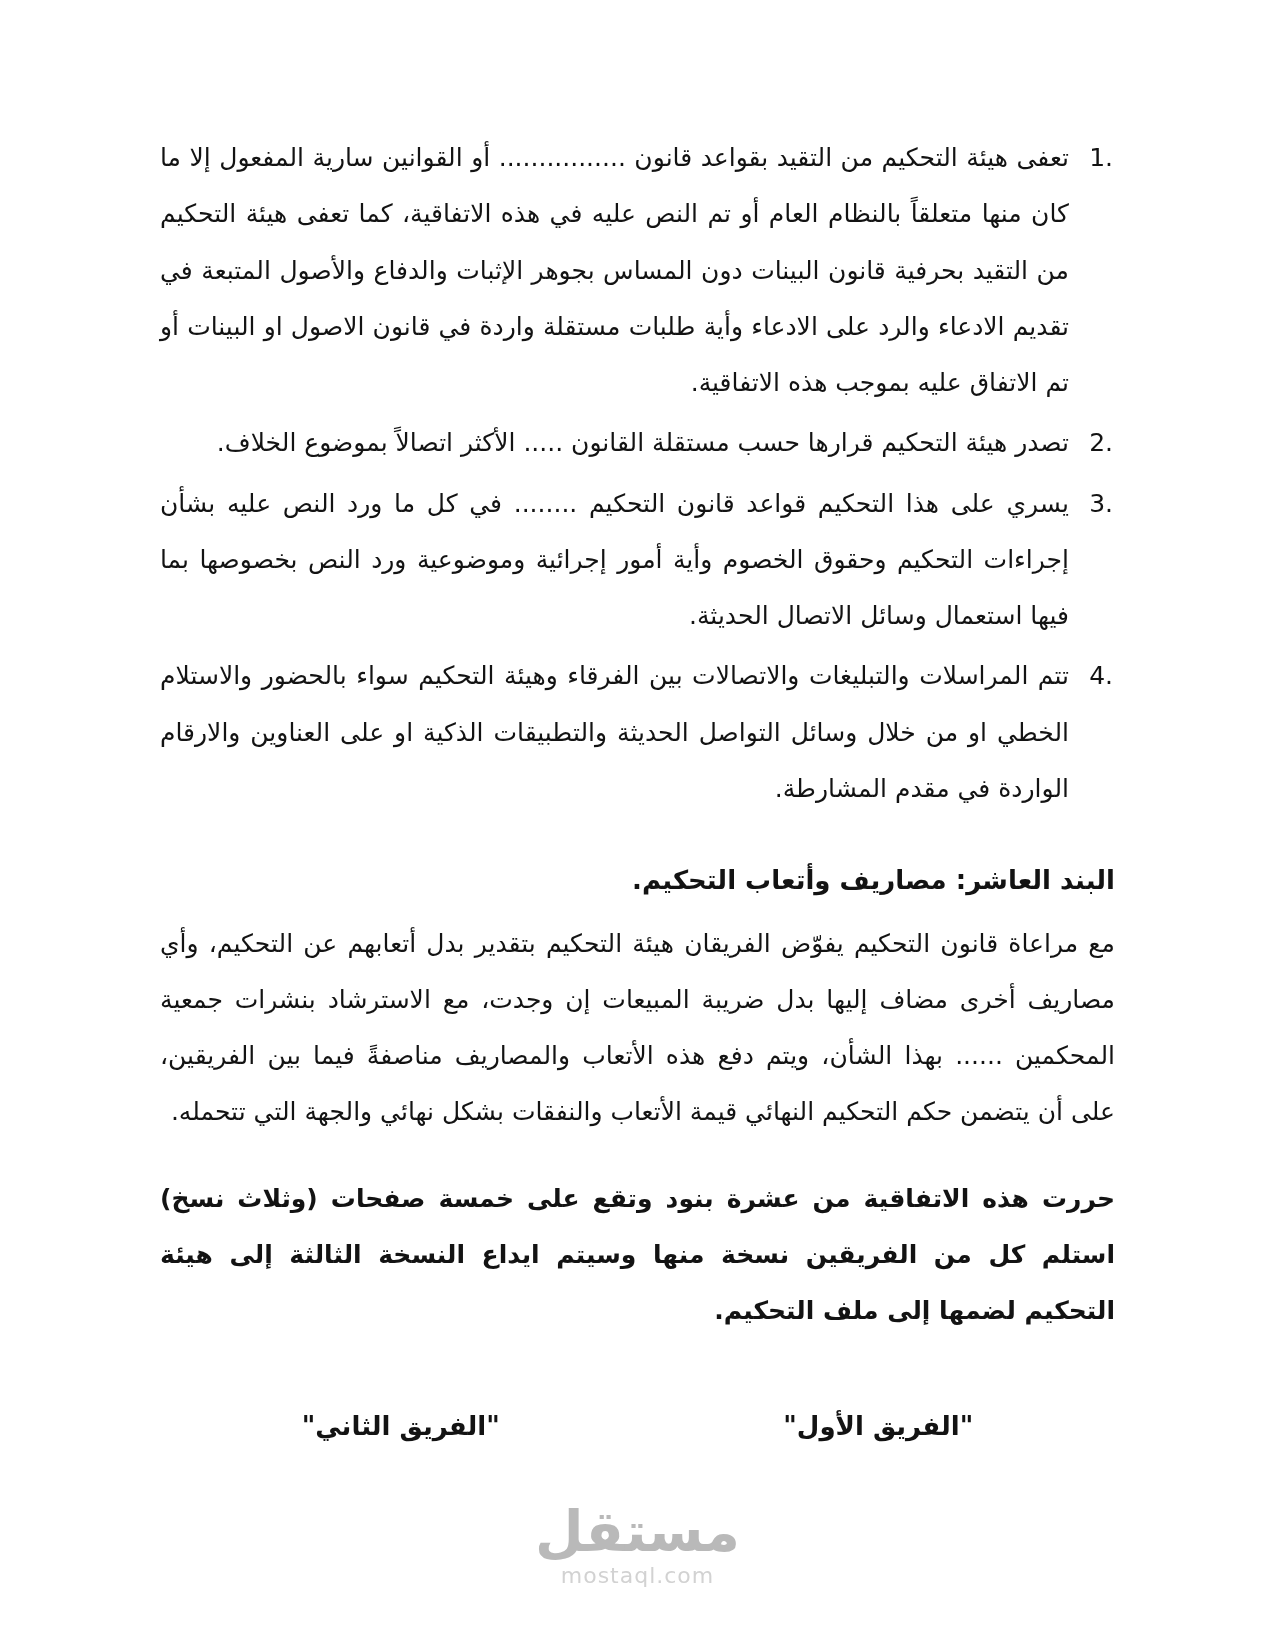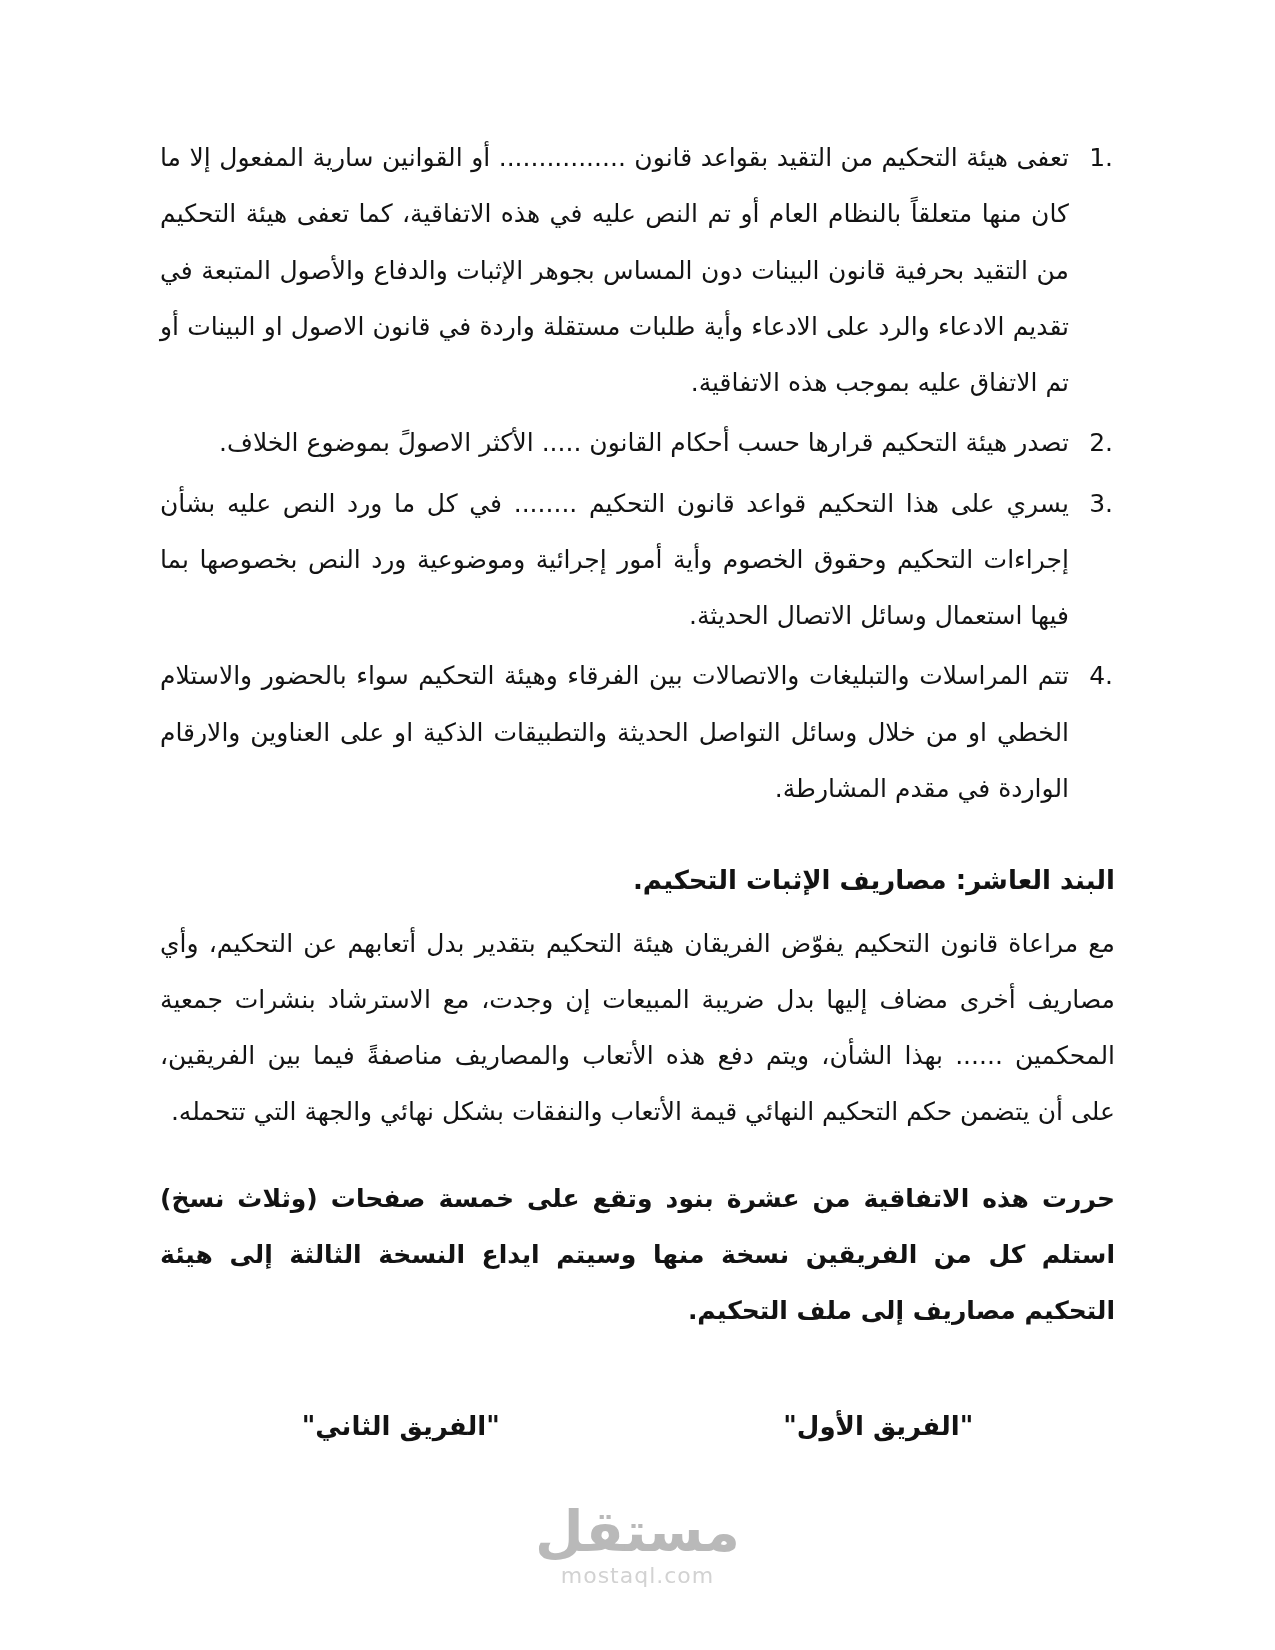--- a/index.html
+++ b/index.html
@@ -94,37 +94,37 @@
 <div class="page">
   <div class="content">
 
     <ul class="num-list">
       <li class="list-item">
         <span class="num">1.</span>
         <span class="item-text">تعفى هيئة التحكيم من التقيد بقواعد قانون ................ أو القوانين سارية المفعول إلا ما كان منها متعلقاً بالنظام العام أو تم النص عليه في هذه الاتفاقية، كما تعفى هيئة التحكيم من التقيد بحرفية قانون البينات دون المساس بجوهر الإثبات والدفاع والأصول المتبعة في تقديم الادعاء والرد على الادعاء وأية طلبات مستقلة واردة في قانون الاصول او البينات أو تم الاتفاق عليه بموجب هذه الاتفاقية.</span>
       </li>
       <li class="list-item">
         <span class="num">2.</span>
-        <span class="item-text">تصدر هيئة التحكيم قرارها حسب أحكام القانون ..... الأكثر الاصولً بموضوع الخلاف.</span>
+        <span class="item-text">تصدر هيئة التحكيم قرارها حسب مستقلة القانون ..... الأكثر اتصالاً بموضوع الخلاف.</span>
       </li>
       <li class="list-item">
         <span class="num">3.</span>
         <span class="item-text">يسري على هذا التحكيم قواعد قانون التحكيم ........ في كل ما ورد النص عليه بشأن إجراءات التحكيم وحقوق الخصوم وأية أمور إجرائية وموضوعية ورد النص بخصوصها بما فيها استعمال وسائل الاتصال الحديثة.</span>
       </li>
       <li class="list-item">
         <span class="num">4.</span>
         <span class="item-text">تتم المراسلات والتبليغات والاتصالات بين الفرقاء وهيئة التحكيم سواء بالحضور والاستلام الخطي او من خلال وسائل التواصل الحديثة والتطبيقات الذكية او على العناوين والارقام الواردة في مقدم المشارطة.</span>
       </li>
     </ul>
 
-    <h2 class="clause-heading">البند العاشر: مصاريف الإثبات التحكيم.</h2>
+    <h2 class="clause-heading">البند العاشر: مصاريف وأتعاب التحكيم.</h2>
 
     <p class="body-paragraph">مع مراعاة قانون التحكيم يفوّض الفريقان هيئة التحكيم بتقدير بدل أتعابهم عن التحكيم، وأي مصاريف أخرى مضاف إليها بدل ضريبة المبيعات إن وجدت، مع الاسترشاد بنشرات جمعية المحكمين ...... بهذا الشأن، ويتم دفع هذه الأتعاب والمصاريف مناصفةً فيما بين الفريقين، على أن يتضمن حكم التحكيم النهائي قيمة الأتعاب والنفقات بشكل نهائي والجهة التي تتحمله.</p>
 
-    <p class="closing-paragraph">حررت هذه الاتفاقية من عشرة بنود وتقع على خمسة صفحات (وثلاث نسخ) استلم كل من الفريقين نسخة منها وسيتم ايداع النسخة الثالثة إلى هيئة التحكيم مصاريف إلى ملف التحكيم.</p>
+    <p class="closing-paragraph">حررت هذه الاتفاقية من عشرة بنود وتقع على خمسة صفحات (وثلاث نسخ) استلم كل من الفريقين نسخة منها وسيتم ايداع النسخة الثالثة إلى هيئة التحكيم لضمها إلى ملف التحكيم.</p>
 
     <div class="signatures">
       <span class="sig">"الفريق الأول"</span>
       <span class="sig">"الفريق الثاني"</span>
     </div>
 
   </div>
 
   <div class="watermark">
     <div class="watermark-logo">مستقل</div>

